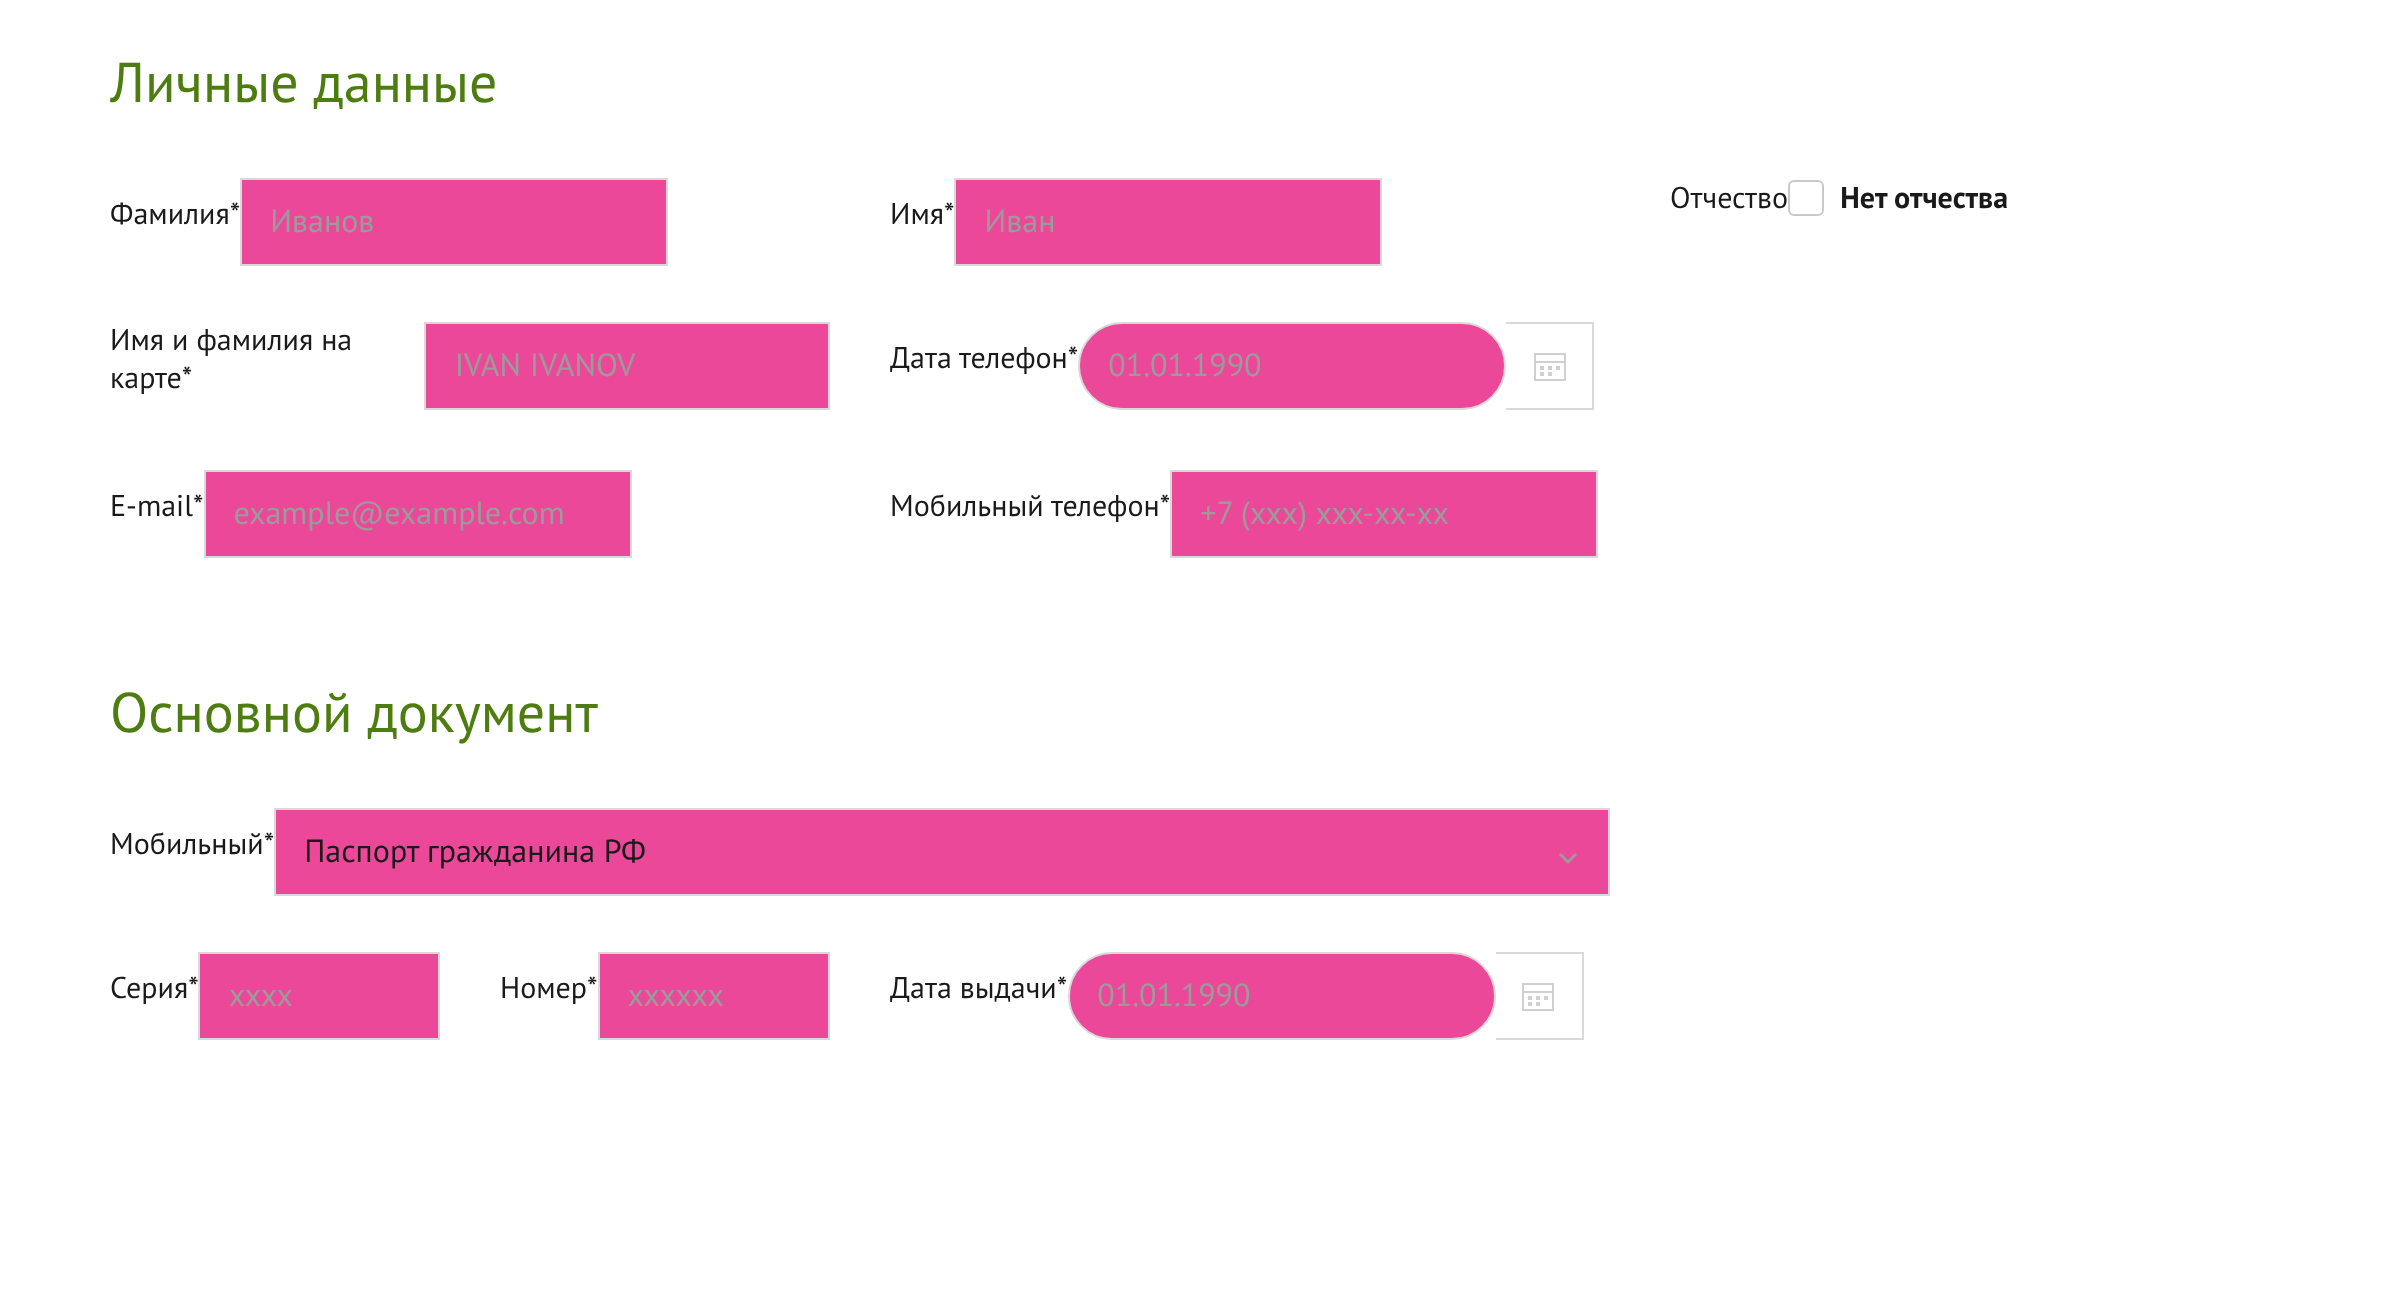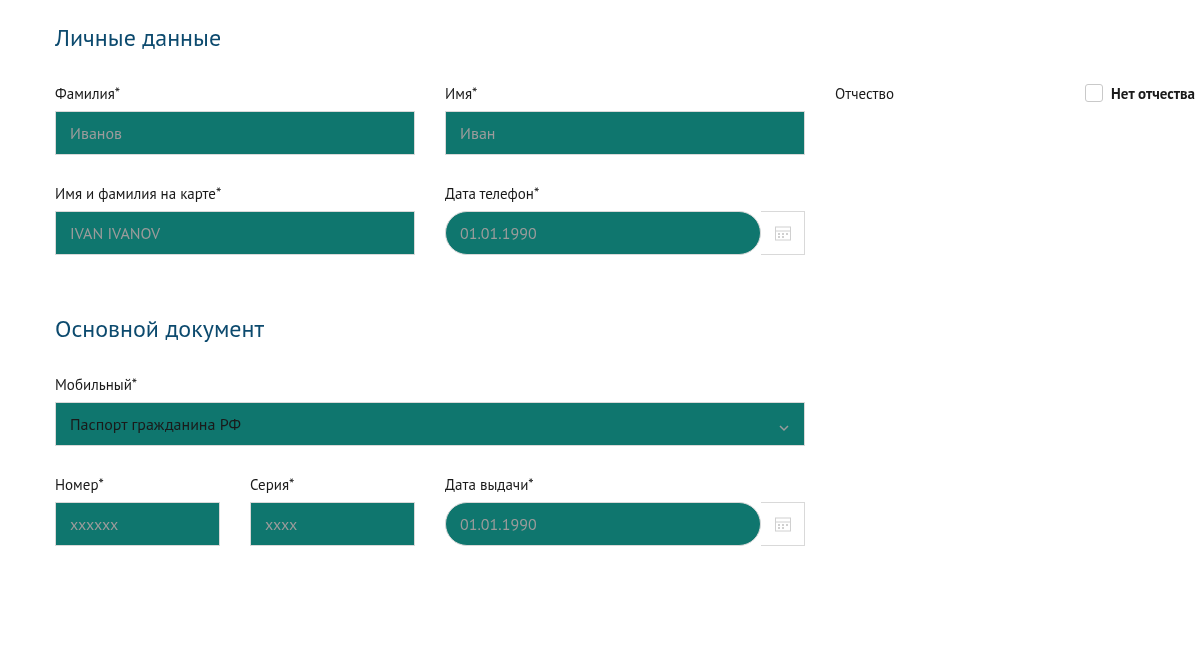--- a/index.html
+++ b/index.html
@@ -7,34 +7,34 @@
     font-family: "PT Sans", "Helvetica Neue", Arial, sans-serif;
     font-size: 15px;
     color: #1a1a1a;
     background: #fff;
   }
   .page {
     padding: 22px 55px 40px 55px;
     max-width: 1200px;
   }
   h2.section-title {
-    font-size: 24px;
+    font-size: 28px;
     font-weight: 400;
     margin-bottom: 30px;
-    color: #0c4a6e;
+    color: #4d7c0f;
   }
   .row {
     display: flex;
     gap: 30px;
     margin-bottom: 28px;
     align-items: flex-start;
   }
   .field {
     display: flex;
-    flex-direction: column;
+    flex-direction: row;
   }
   .field.col-1 { flex: 0 0 360px; }
   .field.col-narrow { flex: 0 0 165px; }
   .field.col-wide { flex: 0 0 750px; }
 
   .label-row {
     display: flex;
     justify-content: space-between;
     align-items: center;
     margin-bottom: 8px;
@@ -61,21 +61,21 @@
   }
   .input-wrap {
     position: relative;
     display: flex;
     align-items: stretch;
   }
   input.text-input, .select-box {
     width: 100%;
     height: 44px;
     border: 1px solid #d9d9d9;
-    background: #0f766e;
+    background: #ec4899;
     padding: 0 14px;
     font-size: 16px;
     color: #1a1a1a;
     outline: none;
     font-family: inherit;
   }
   input.text-input::placeholder {
     color: #9b9b9b;
   }
   .input-addon {
@@ -166,20 +166,39 @@
             <rect x="8" y="9" width="2" height="2" fill="#d0d0d0"></rect>
             <rect x="12" y="9" width="2" height="2" fill="#d0d0d0"></rect>
             <rect x="4" y="12" width="2" height="2" fill="#d0d0d0"></rect>
             <rect x="8" y="12" width="2" height="2" fill="#d0d0d0"></rect>
           </svg>
         </div>
       </div>
     </div>
   </div>
 
+  <div class="row">
+    <div class="field col-1">
+      <div class="label-row">
+        <label class="field-label">E-mail*</label>
+      </div>
+      <div class="input-wrap">
+        <input type="text" class="text-input" placeholder="example@example.com" style="">
+      </div>
+    </div>
+
+    <div class="field col-1">
+      <div class="label-row">
+        <label class="field-label">Мобильный телефон*</label>
+      </div>
+      <div class="input-wrap">
+        <input type="text" class="text-input" placeholder="+7 (xxx) xxx-xx-xx" style="">
+      </div>
+    </div>
+  </div>
 
   <div class="section-gap"></div>
 
   <h2 class="section-title">Основной документ</h2>
 
   <div class="row">
     <div class="field col-wide">
       <div class="label-row">
         <label class="field-label">Мобильный*</label>
       </div>
@@ -190,33 +209,33 @@
             <polyline points="2,4 6,8 10,4" fill="none" stroke="#9b9b9b" stroke-width="1.5"></polyline>
           </svg>
         </span>
       </div>
     </div>
   </div>
 
   <div class="row">
     <div class="field col-narrow">
       <div class="label-row">
+        <label class="field-label">Серия*</label>
+      </div>
+      <div class="input-wrap">
+        <input type="text" class="text-input" placeholder="xxxx" style="">
+      </div>
+    </div>
+
+    <div class="field col-narrow">
+      <div class="label-row">
         <label class="field-label">Номер*</label>
       </div>
       <div class="input-wrap">
         <input type="text" class="text-input" placeholder="xxxxxx" style="">
-      </div>
-    </div>
-
-    <div class="field col-narrow">
-      <div class="label-row">
-        <label class="field-label">Серия*</label>
-      </div>
-      <div class="input-wrap">
-        <input type="text" class="text-input" placeholder="xxxx" style="">
       </div>
     </div>
 
     <div class="field col-1">
       <div class="label-row">
         <label class="field-label">Дата выдачи*</label>
       </div>
       <div class="input-wrap has-addon">
         <input type="text" class="text-input" placeholder="01.01.1990" style="">
         <div class="input-addon cal-icon">

